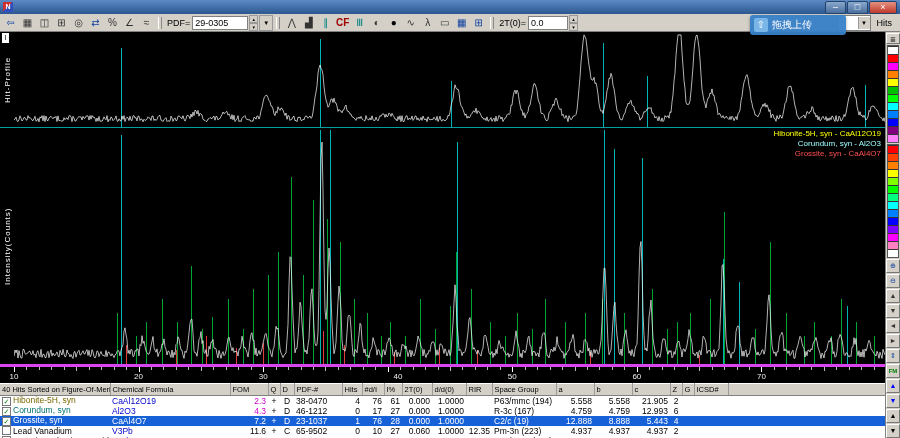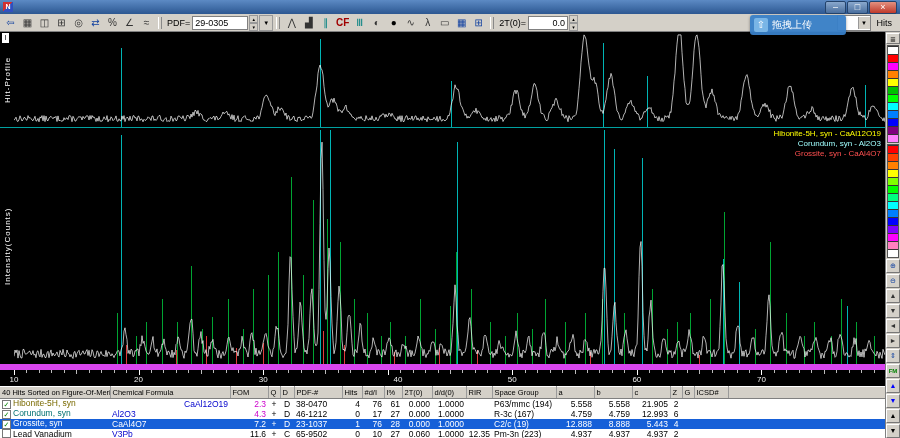--- a/index.html
+++ b/index.html
@@ -46,21 +46,21 @@
     padding:0 4px;gap:4px;box-shadow:0 1px 3px rgba(0,0,0,.4);}
   .upload-overlay .upicon{width:14px;height:14px;background:#79b5e6;border-radius:2px;color:#fff;
     font-size:10px;line-height:14px;text-align:center;}
   .upload-overlay .uptext{color:#fff;font-size:10px;white-space:nowrap;}
 
   
   .content{position:relative;height:407px;background:#000;}
   .charts{position:absolute;left:0;top:0;right:14px;}
   .panel{position:relative;background:#000;}
   .panel.profile{height:95px;border-bottom:1px solid #00a0a0;}
-  .panel.mainp{height:236px;border-bottom:6px solid #d946ef;}
+  .panel.mainp{height:236px;border-bottom:3px solid #d946ef;}
   .panel svg{display:block;margin-left:14px;}
   .vlabel{position:absolute;left:1px;top:0;bottom:0;width:12px;color:#fff;font-size:8px;
     writing-mode:vertical-rl;transform:rotate(180deg);display:flex;align-items:center;
     justify-content:center;letter-spacing:1px;}
   .cornerbox{position:absolute;left:2px;top:1px;width:7px;height:10px;background:#fff;color:#000;
     font-size:7px;line-height:10px;text-align:center;}
   .legend{position:absolute;top:1px;right:5px;text-align:right;font-size:8px;line-height:10px;}
   .xaxis{height:16px;background:#000;position:relative;}
   #axis-ticks{position:absolute;left:14px;top:0;width:872px;height:16px;}
   .tick{position:absolute;top:0;width:1px;height:3px;background:#bbb;}
@@ -135,21 +135,21 @@
         <div class="tbtn" style="color: rgb(51, 51, 51);">◐</div>
         <div class="tbtn" style="color: rgb(0, 0, 0);">●</div>
         <div class="tbtn" style="color: rgb(51, 51, 51);">∿</div>
         <div class="tbtn" style="color: rgb(51, 51, 51);">λ</div>
         <div class="tbtn" style="color: rgb(51, 51, 51);">▭</div>
         <div class="tbtn" style="color: rgb(16, 64, 160);">▦</div>
         <div class="tbtn" style="color: rgb(16, 64, 160);">⊞</div>
       </div>
     <div class="grip"></div>
     <span class="tlabel">2T(0)=</span>
-    <input class="tinput" style="width: 34px; text-align: right;" value="0.0">
+    <input class="tinput" style="width: 34px;" value="0.0">
     <div class="spin">
         <div>▴</div>
         <div>▾</div>
       </div>
     <div class="spacer"></div>
     <div class="mini-combo">
         <span>▼</span>
       </div>
     <div class="help">Hits</div>
   </div>
@@ -394,21 +394,21 @@
               <th class="ac">c</th>
               <th class="ac">Z</th>
               <th class="ac">G</th>
               <th>ICSD#</th>
               <th></th>
             </tr>
           </thead>
         <tbody id="hit-rows">
             <tr>
               <td><span class="cb">✓</span><span style="color: rgb(122, 106, 0);">Hibonite-5H, syn</span></td>
-              <td style="color: rgb(0, 0, 204); text-align: right;">CaAl12O19</td>
+              <td style="color: rgb(0, 0, 204);">CaAl12O19</td>
               <td class="ar" style="color: rgb(204, 0, 204);">2.3</td>
               <td class="ac">+</td>
               <td class="ac">D</td>
               <td>38-0470</td>
               <td class="ar">4</td>
               <td class="ar">76</td>
               <td class="ar">61</td>
               <td class="ar">0.000</td>
               <td class="ar">1.0000</td>
               <td class="ar"></td>

